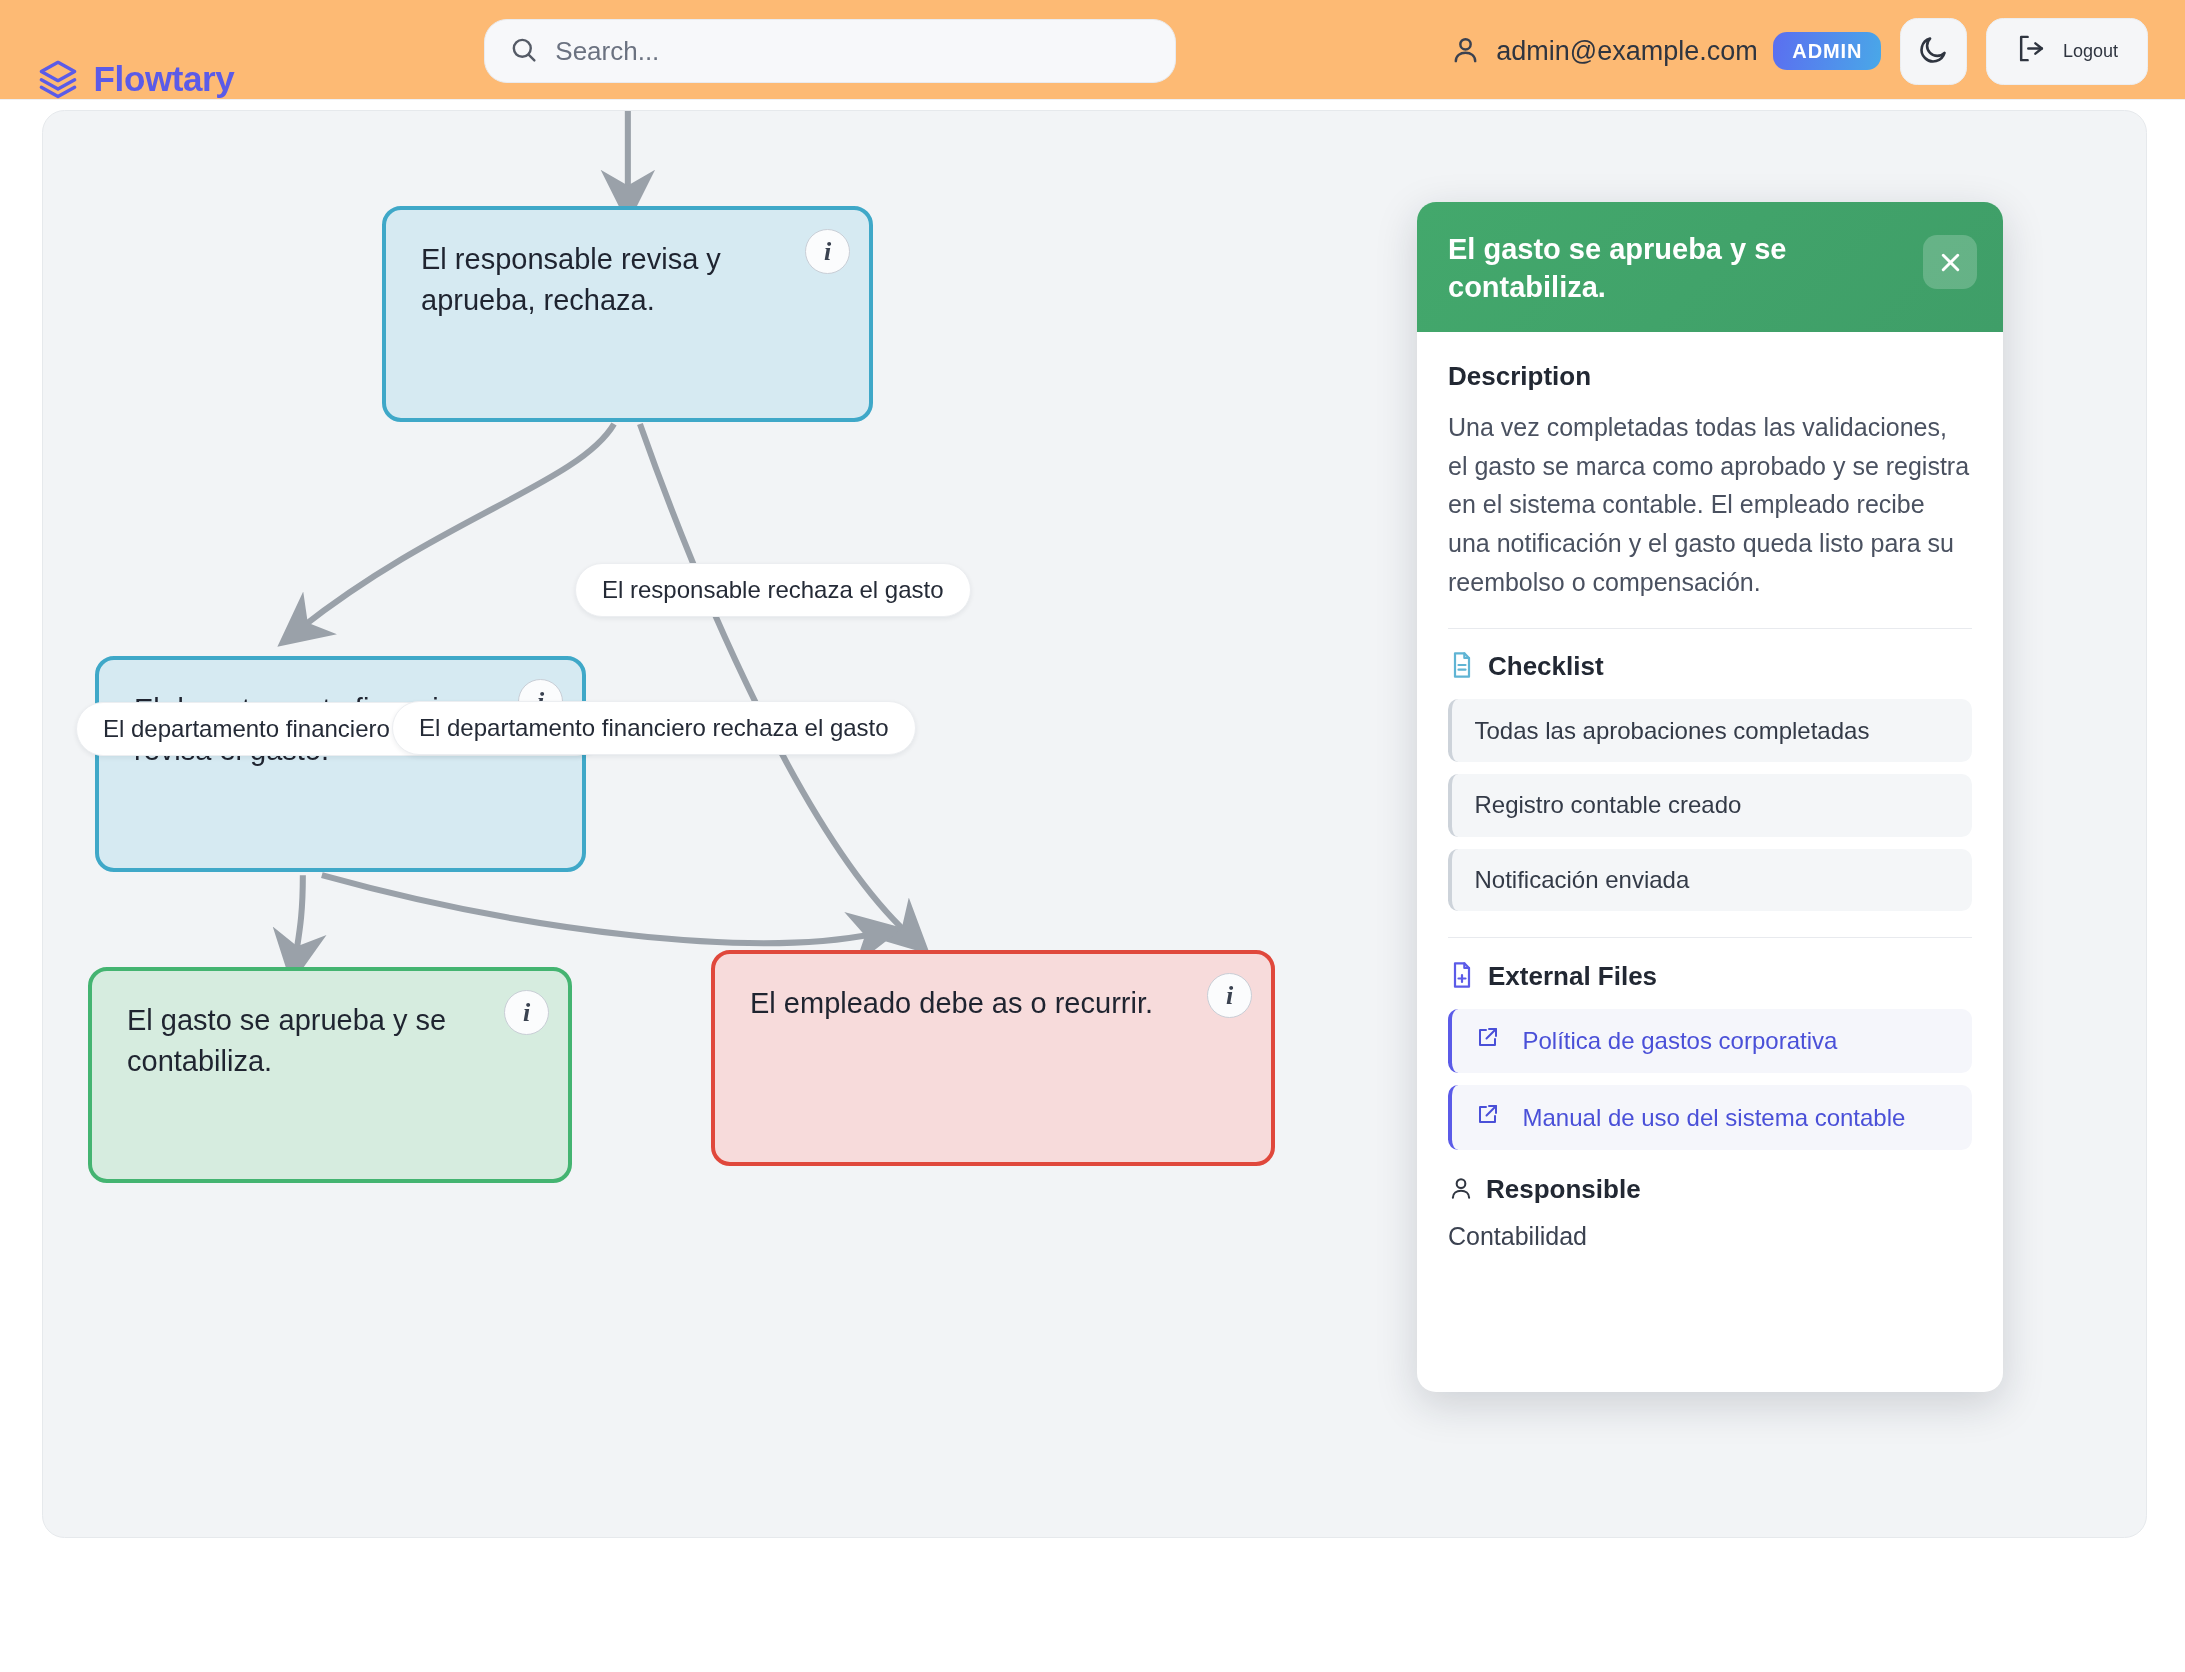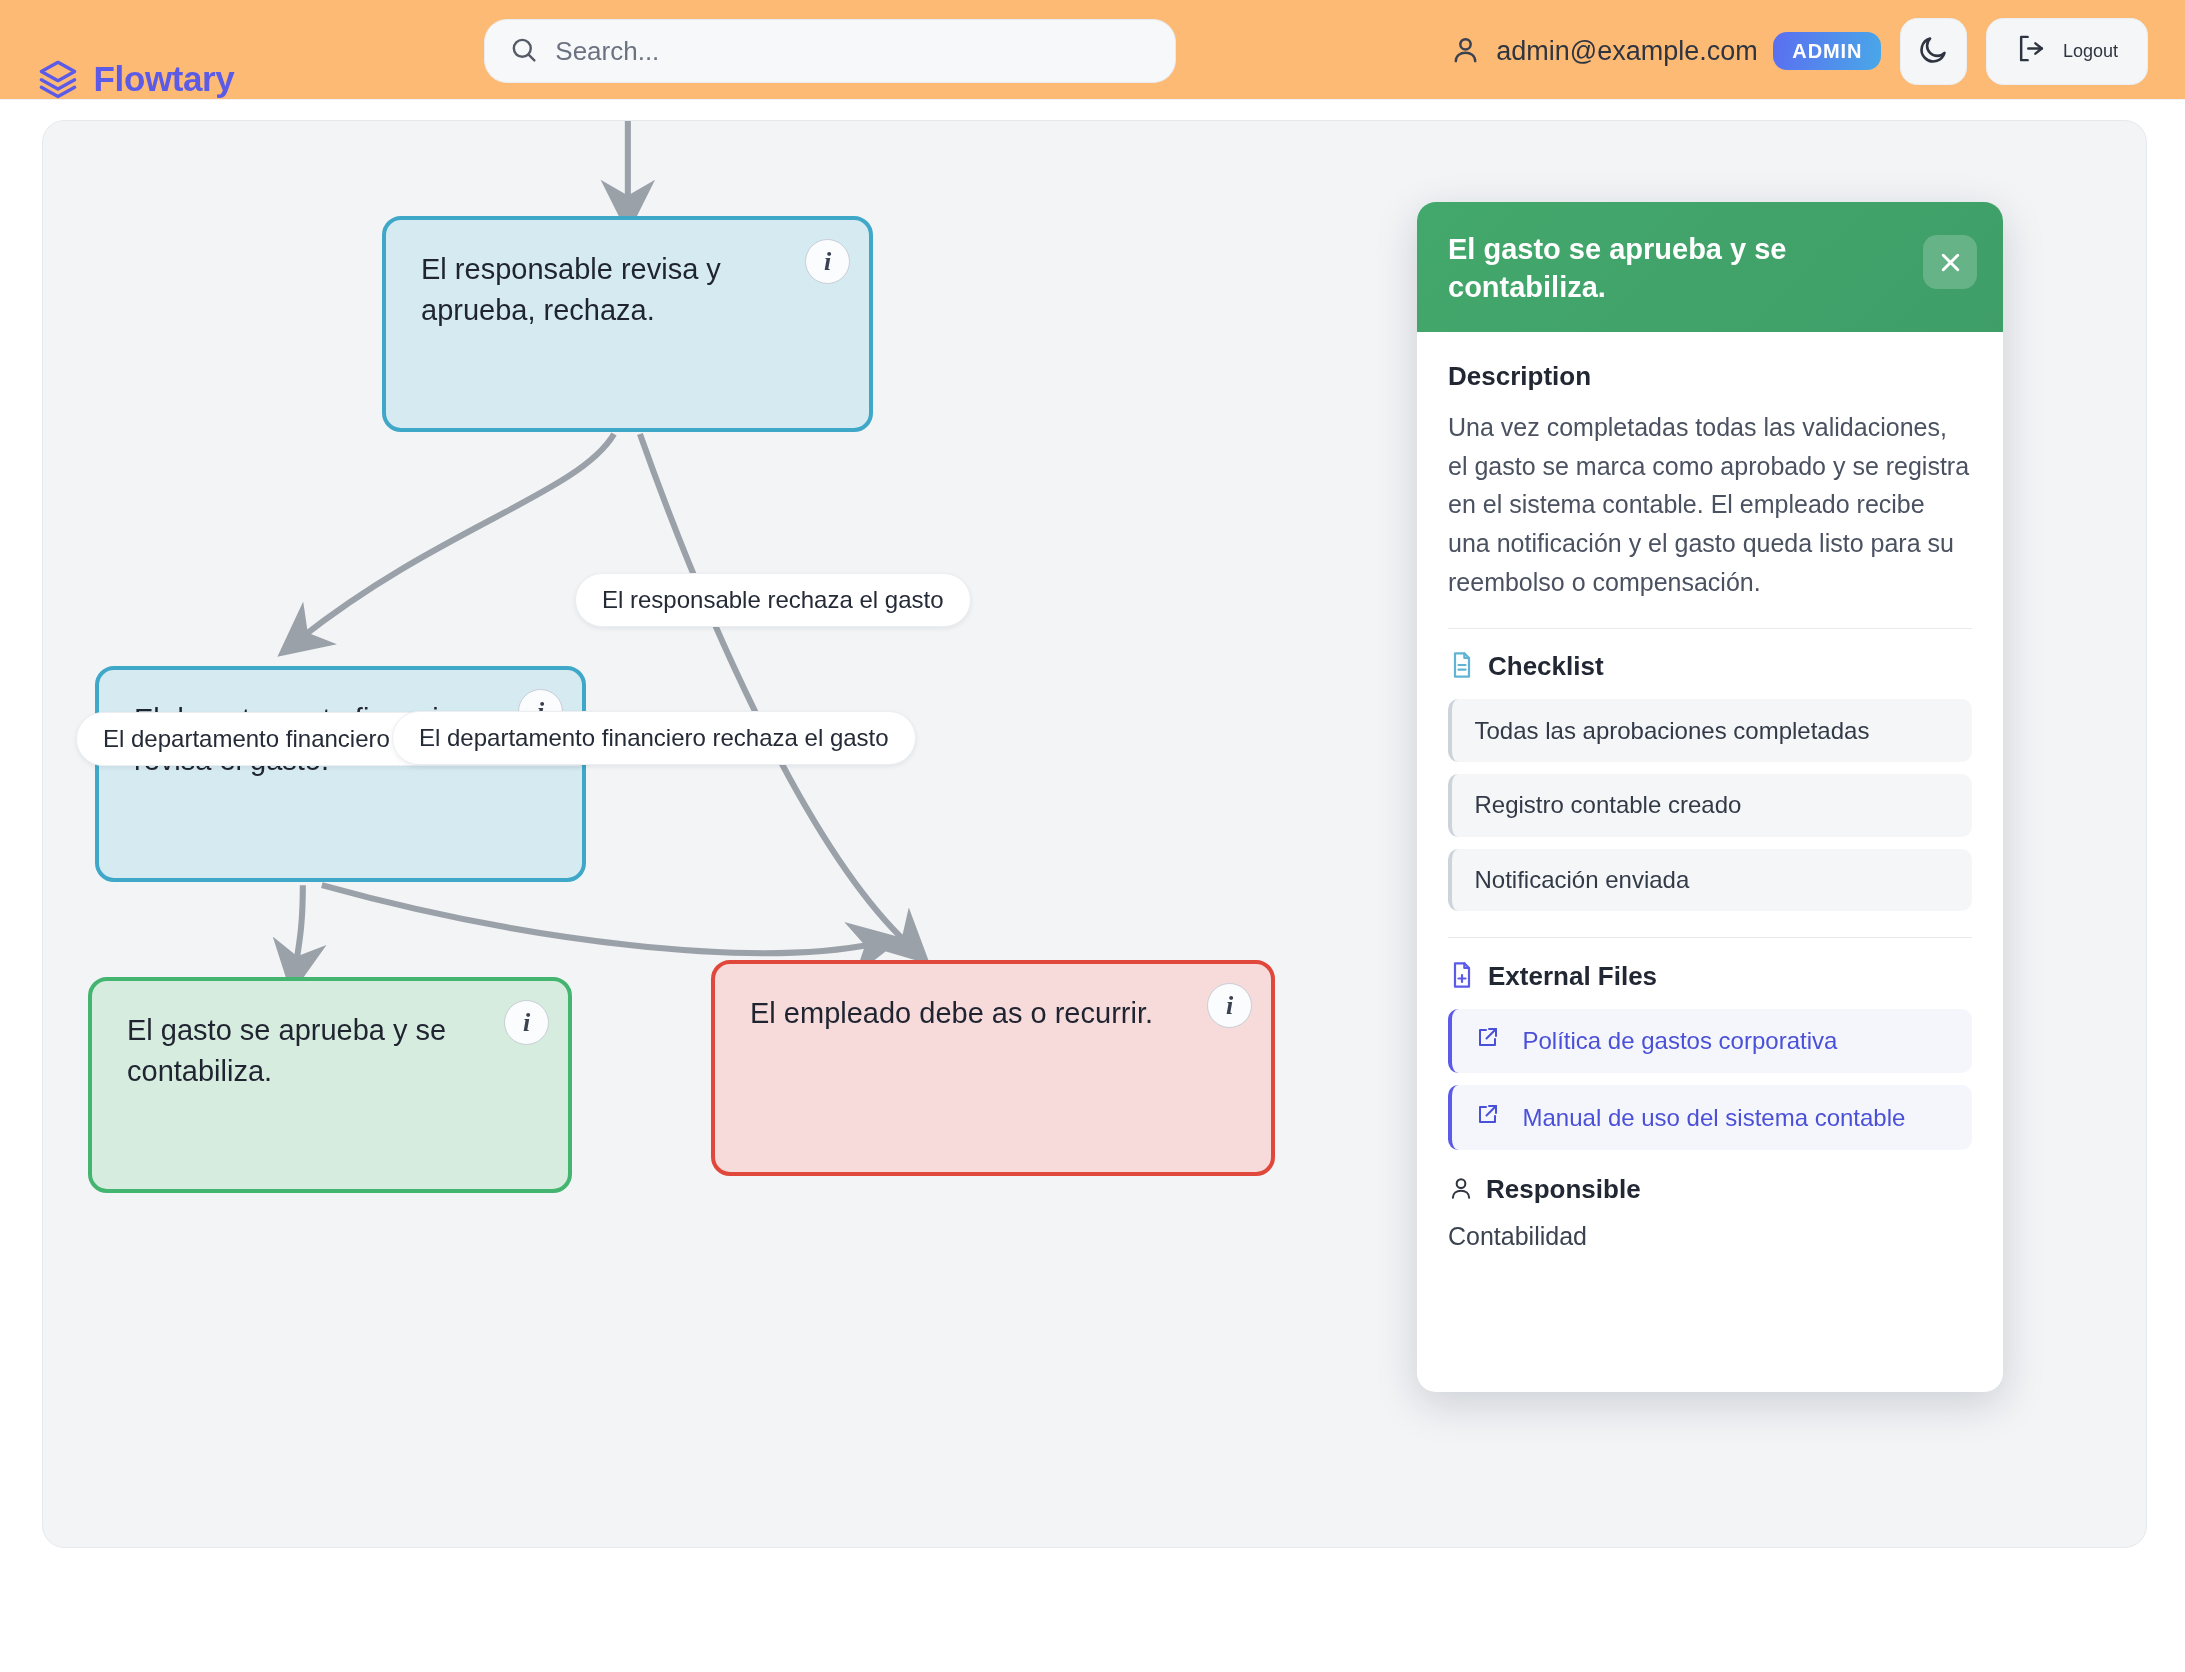--- a/index.html
+++ b/index.html
@@ -60,21 +60,21 @@
     height: 67px; padding: 0 29px;
     background: #f5f6f8; border: 0.9px solid #eceef1;
     border-radius: 17.3px;
     display: flex; align-items: center; gap: 15.6px;
     font-size: 18px; color: #2f3540;
   }
 
   
   .canvas {
     position: absolute;
-    left: 42px; top: 120px;
+    left: 42px; top: 110px;
     width: 2105px; height: 1428px;
     background: #f2f4f6;
     border: 0.9px solid #e6e9ec;
     border-radius: 22.5px;
     overflow: hidden;
   }
   .edges { position: absolute; left: 0; top: 0; width: 2105px; height: 1428px; }
 
   
   .node {

